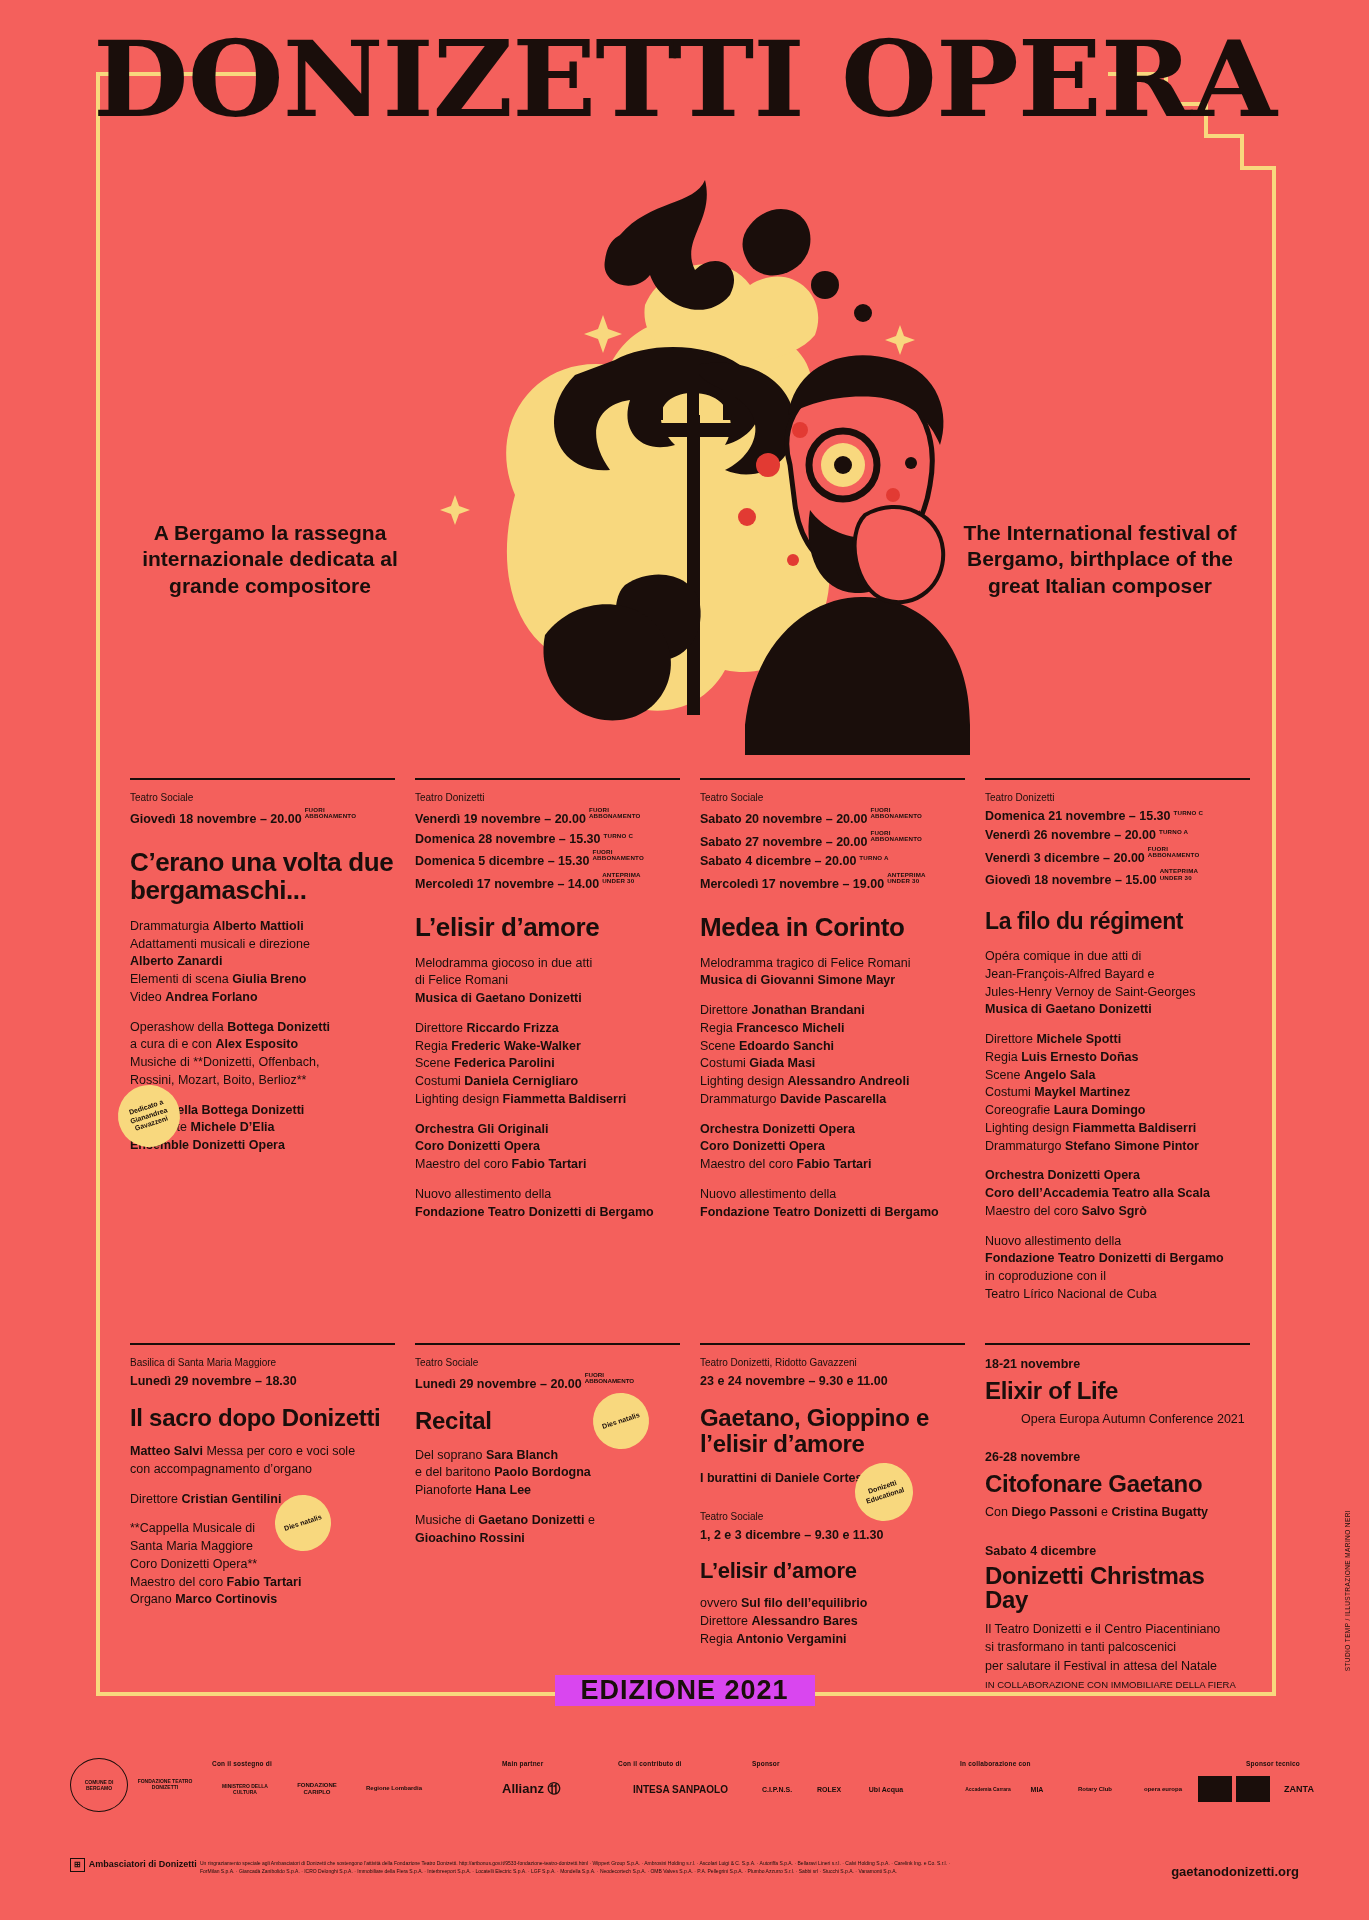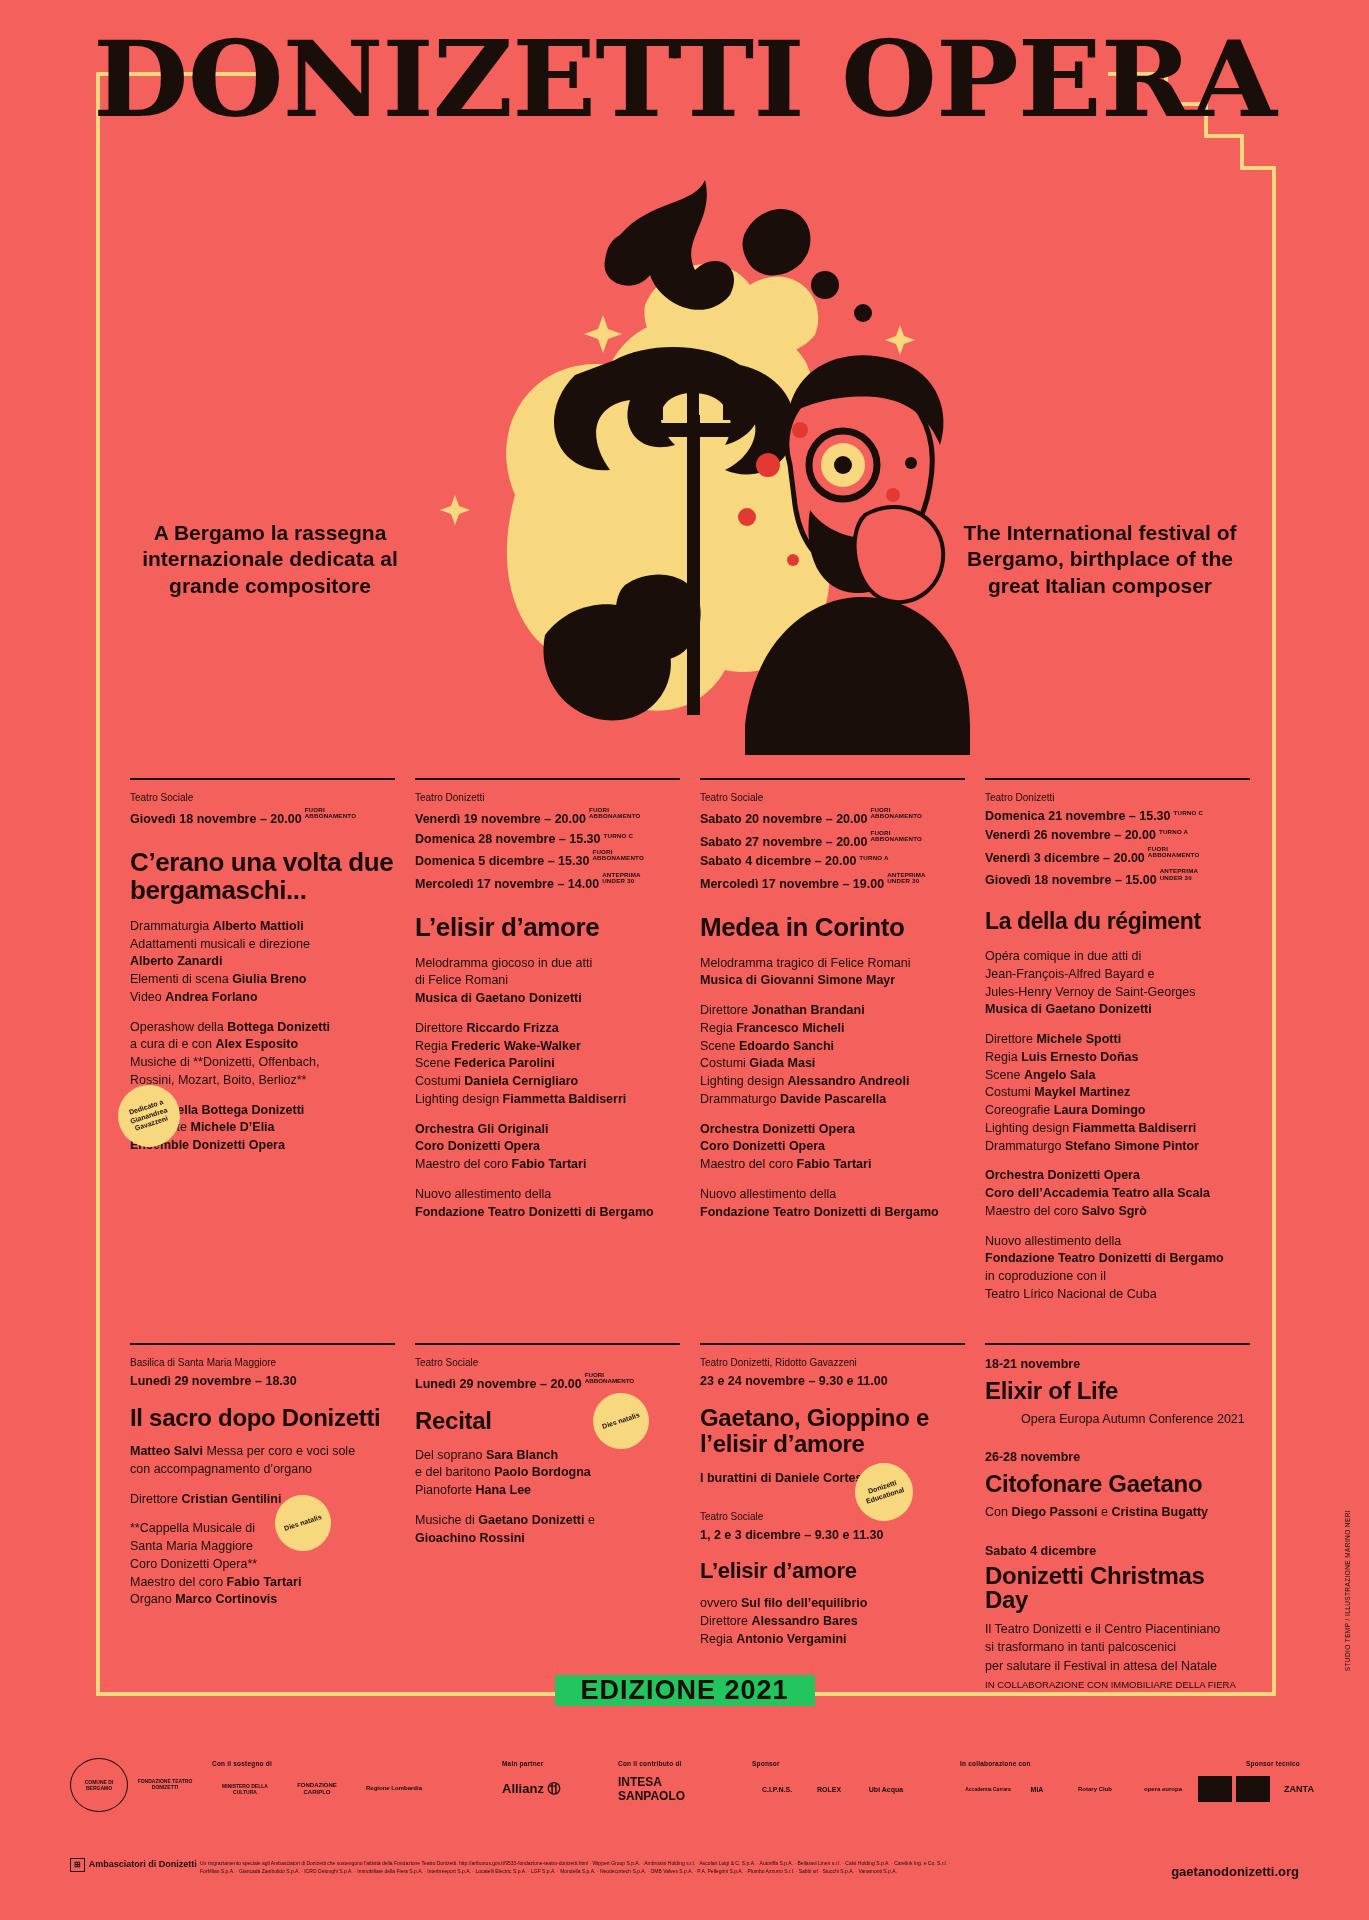--- a/index.html
+++ b/index.html
@@ -88,21 +88,21 @@
   .ldate{font-weight:bold;font-size:12.5px;line-height:1.5;}
   .ldate .sup{font-weight:bold;font-size:6.2px;vertical-align:super;display:inline-block;margin-left:3px;line-height:1;}
   .ldate .sup i{font-style:normal;display:block;}
   .conf{font-weight:bold;font-size:12.5px;line-height:1.5;margin-bottom:0px;}
   .conf-sub{font-size:12.5px;line-height:1.45;}
 
   
   .edizione{
     position:absolute;left:0;right:0;top:1675px;text-align:center;
     font-size:27px;font-weight:bold;letter-spacing:1px;
-    background:#22c55e;width:260px;margin:0 auto;
+    background:#d946ef;width:260px;margin:0 auto;
   }
 
   
   .vcredit{
     position:absolute;right:18px;top:1510px;
     font-size:6.5px;letter-spacing:.4px;
     writing-mode:vertical-rl;transform:rotate(180deg);
     white-space:nowrap;
   }
 
@@ -259,21 +259,21 @@
     </div>
 
     <div class="col c4">
       <div class="venue">Teatro Donizetti</div>
       <div class="dates">
           <div>Domenica 21 novembre – 15.30<span class="sup"><i>TURNO C</i><i></i></span></div>
           <div>Venerdì 26 novembre – 20.00<span class="sup"><i>TURNO A</i><i></i></span></div>
           <div>Venerdì 3 dicembre – 20.00<span class="sup"><i>FUORI</i><i>ABBONAMENTO</i></span></div>
           <div>Giovedì 18 novembre – 15.00<span class="sup"><i>ANTEPRIMA</i><i>UNDER 30</i></span></div>
         </div>
-      <div class="showtitle small">La della du régiment</div>
+      <div class="showtitle small">La filo du régiment</div>
       <div>
           <div class="blk">Opéra comique in due atti di<br>Jean-François-Alfred Bayard e<br>Jules-Henry Vernoy de Saint-Georges<br><b>Musica di Gaetano Donizetti</b></div>
           <div class="blk">Direttore <b>Michele Spotti</b><br>Regia <b>Luis Ernesto Doñas</b><br>Scene <b>Angelo Sala</b><br>Costumi <b>Maykel Martinez</b><br>Coreografie <b>Laura Domingo</b><br>Lighting design <b>Fiammetta Baldiserri</b><br>Drammaturgo <b>Stefano Simone Pintor</b></div>
           <div class="blk"><b>Orchestra Donizetti Opera</b><br><b>Coro dell’Accademia Teatro alla Scala</b><br>Maestro del coro <b>Salvo Sgrò</b></div>
           <div class="blk">Nuovo allestimento della<br><b>Fondazione Teatro Donizetti di Bergamo</b><br>in coproduzione con il<br>Teatro Lírico Nacional de Cuba</div>
         </div>
     </div>
   </div>
 
   <div class="lower">
@@ -363,21 +363,21 @@
           <span>Regione Lombardia</span>
         </div>
       <div class="lbox" style="left:366px;top:14px;width:46px;height:34px;font-size:5px;"></div>
 
       <div class="lab" style="left:432px;top:2px;">Main partner</div>
       <div class="lbox" style="left:432px;top:16px;width:82px;height:30px;font-size:13px;justify-content:flex-start;">
           <span>Allianz ⑪</span>
         </div>
 
       <div class="lab" style="left:548px;top:2px;">Con il contributo di</div>
-      <div class="lbox" style="left:548px;top:16px;width:110px;height:30px;font-size:12px;justify-content:flex-start;">
+      <div class="lbox" style="left:548px;top:16px;width:110px;height:30px;font-size:10px;justify-content:flex-end;">
           <span>INTESA SANPAOLO</span>
         </div>
 
       <div class="lab" style="left:682px;top:2px;">Sponsor</div>
       <div class="lbox" style="left:682px;top:18px;width:50px;height:26px;font-size:7px;">
           <span>C.I.P.N.S.</span>
         </div>
       <div class="lbox" style="left:736px;top:18px;width:46px;height:26px;font-size:7px;">
           <span>ROLEX</span>
         </div>

